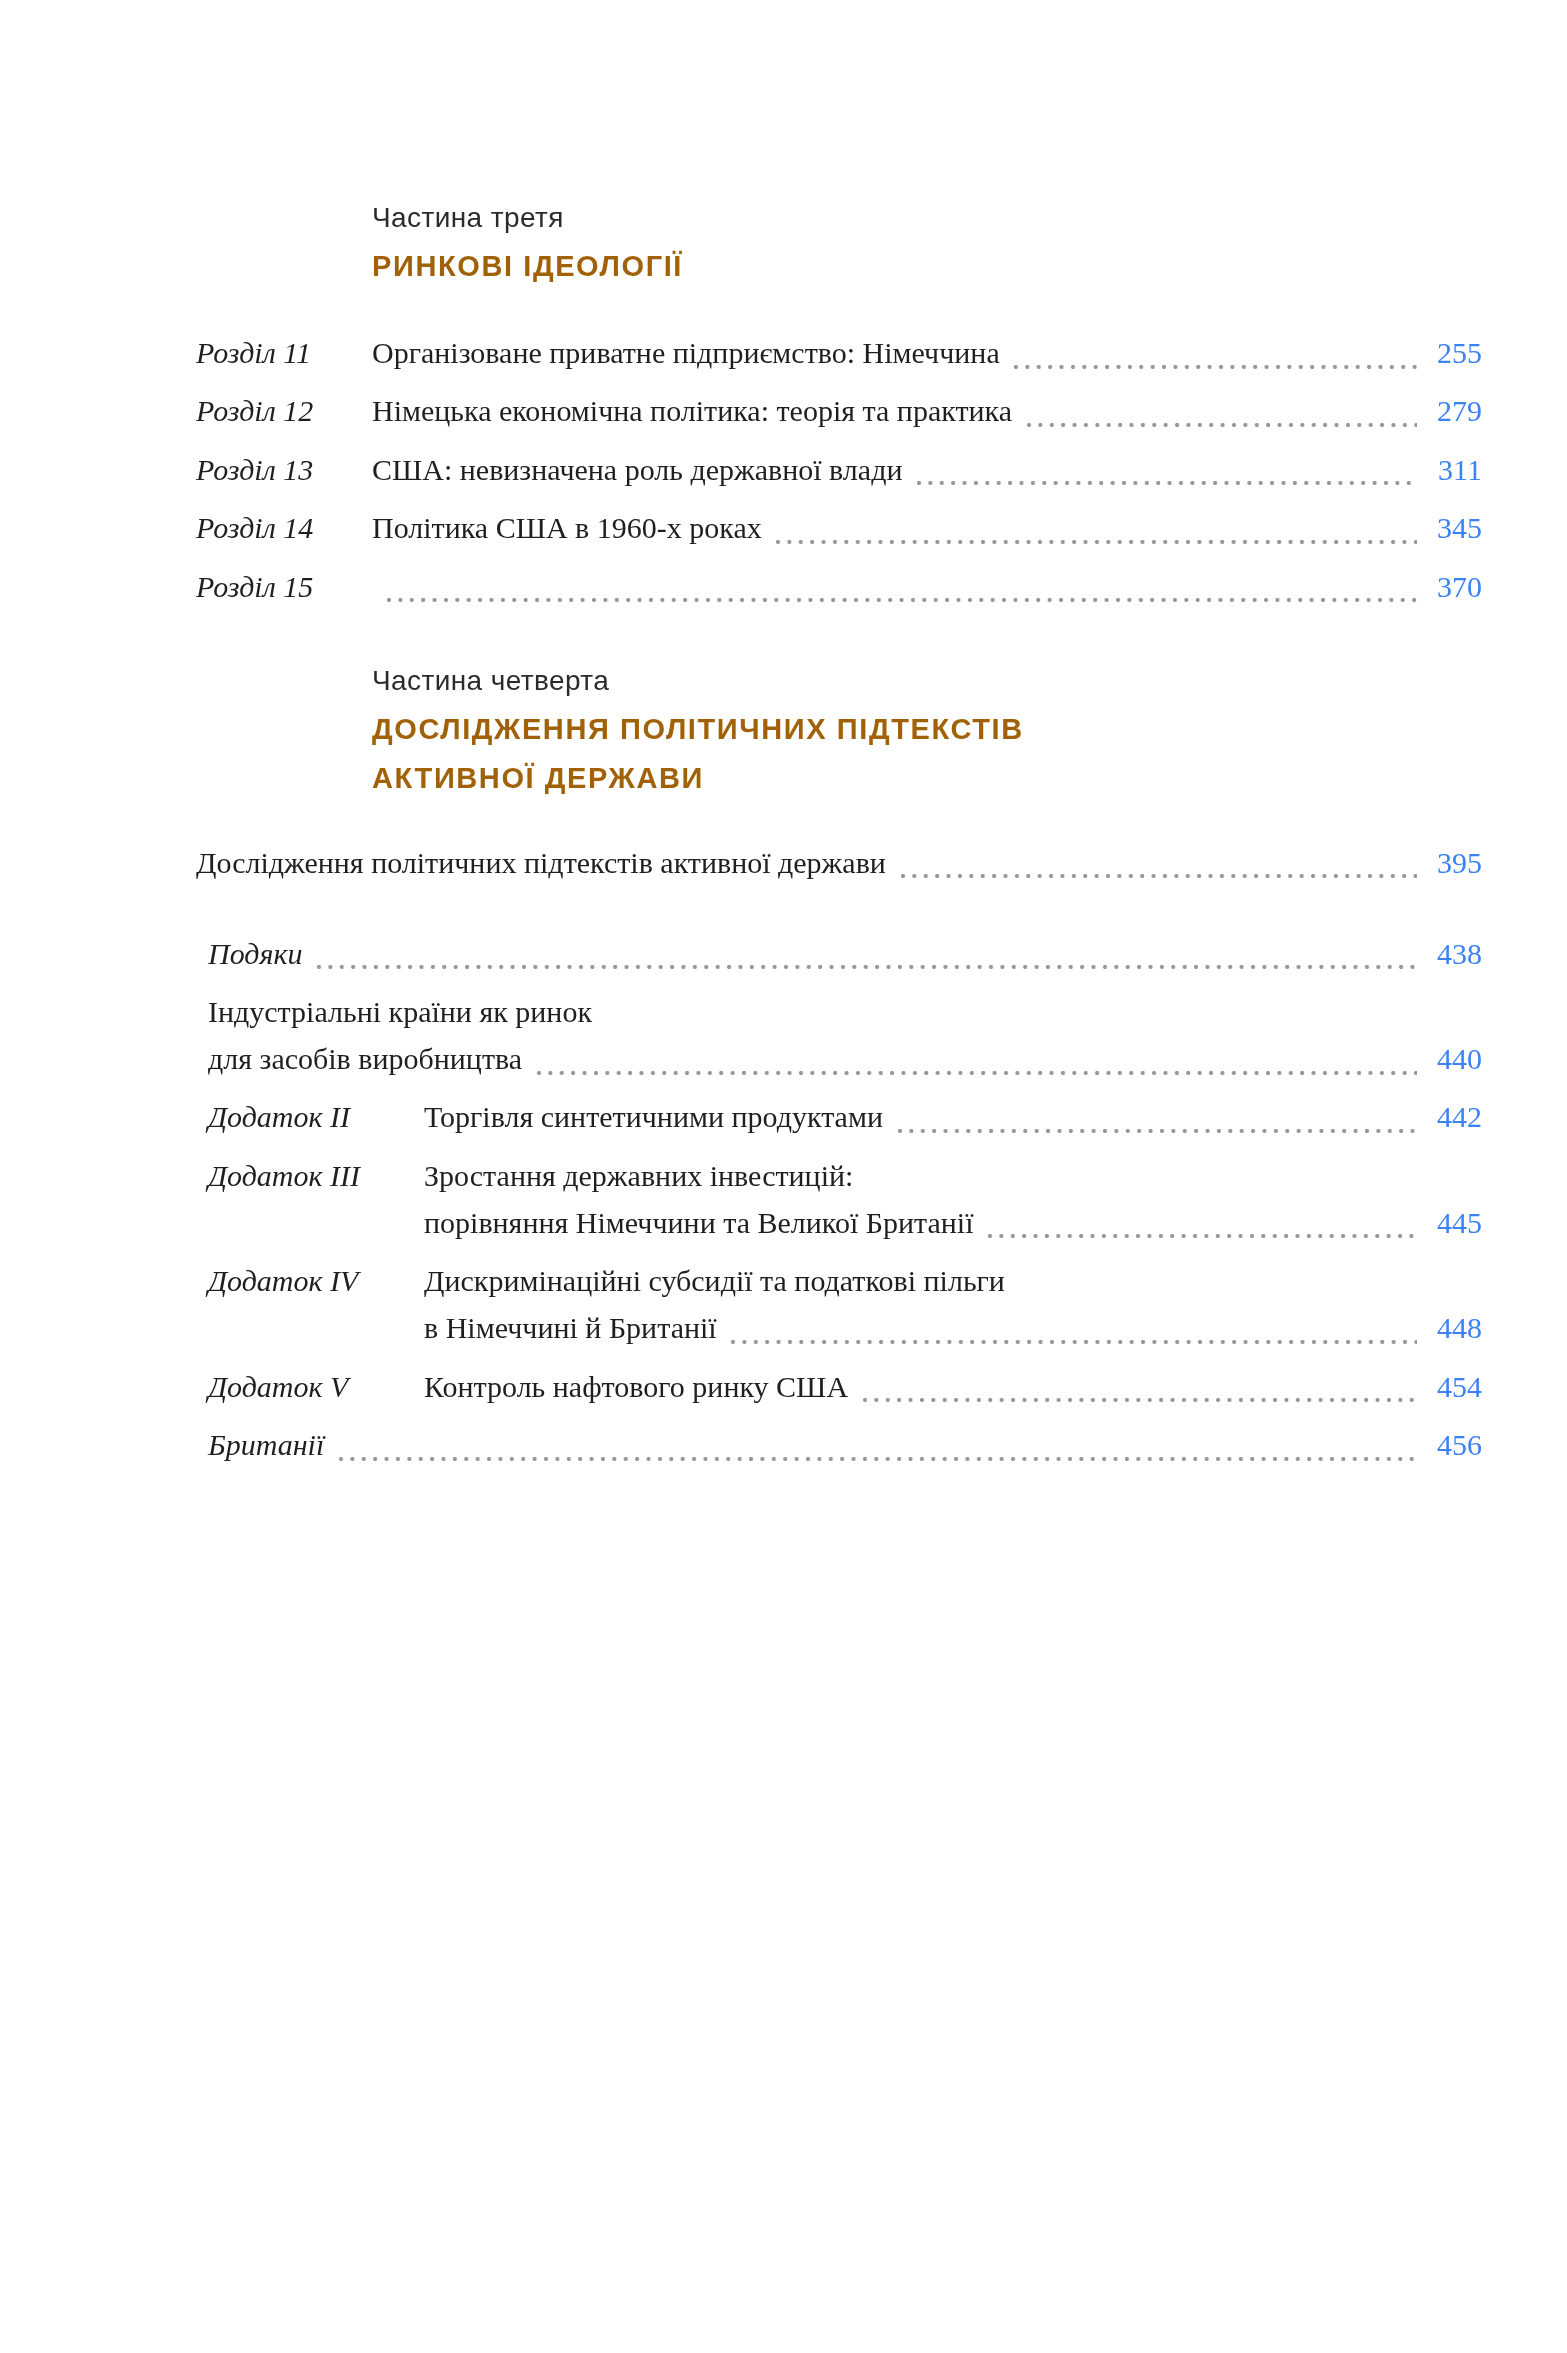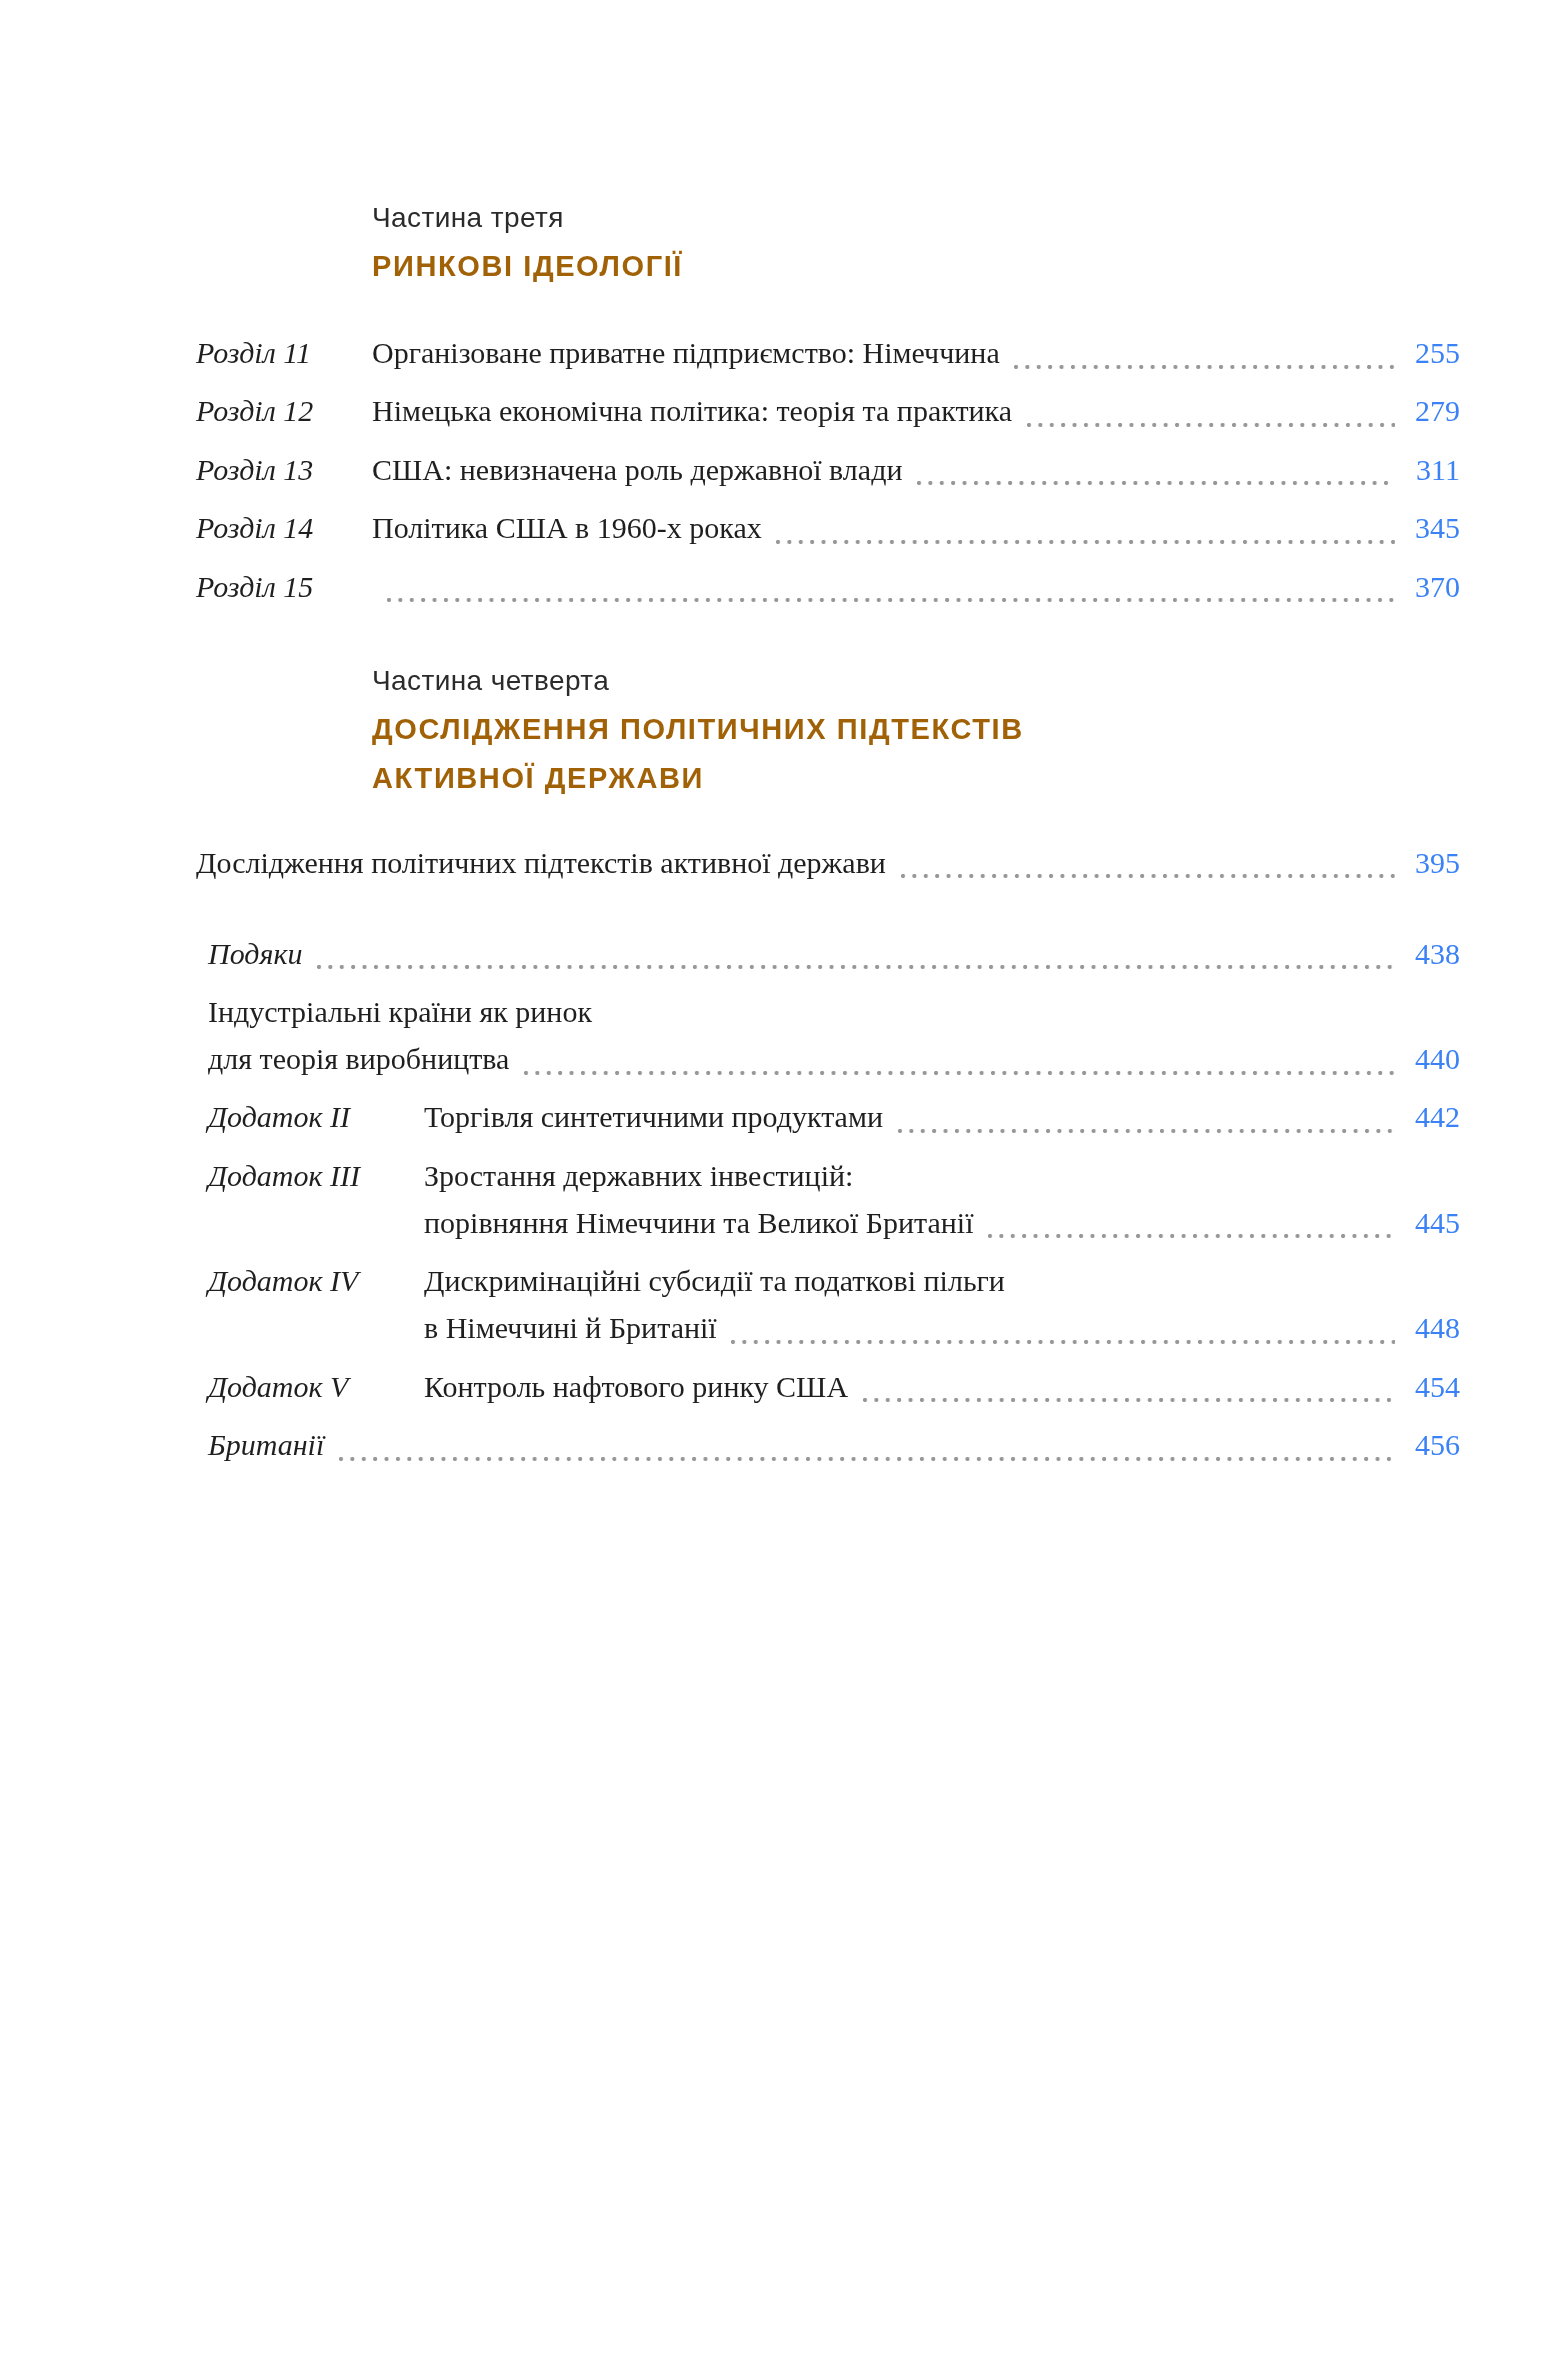--- a/index.html
+++ b/index.html
@@ -9,21 +9,21 @@
     width: 1568px;
     height: 2354px;
     overflow: hidden;
     font-family: "Liberation Serif", serif;
     color: #1f1f1f;
   }
   .page {
     box-sizing: border-box;
     width: 1568px;
     height: 2354px;
-    padding: 193px 108px 0 196px;
+    padding: 193px 86px 0 196px;
   }
   
   .part-head { font-family: "Liberation Sans", sans-serif; }
   .part-head .kicker {
     font-size: 28px;
     line-height: 49px;
     color: #2b2b2b;
     letter-spacing: 0.4px;
   }
   .part-head .part-title {
@@ -176,21 +176,21 @@
         </div>
       </div>
     </div>
 
     <div class="toc-row">
       <div class="row-body">
         <div class="line">
           <span class="title">Індустріальні країни як ринок</span>
         </div>
         <div class="line">
-          <span class="title">для теорія виробництва</span>
+          <span class="title">для засобів виробництва</span>
           <span class="leader"></span>
           <span class="pagenum">440</span>
         </div>
       </div>
     </div>
 
     <div class="toc-row">
       <div class="row-label">Додаток II</div>
       <div class="row-body">
         <div class="line">

